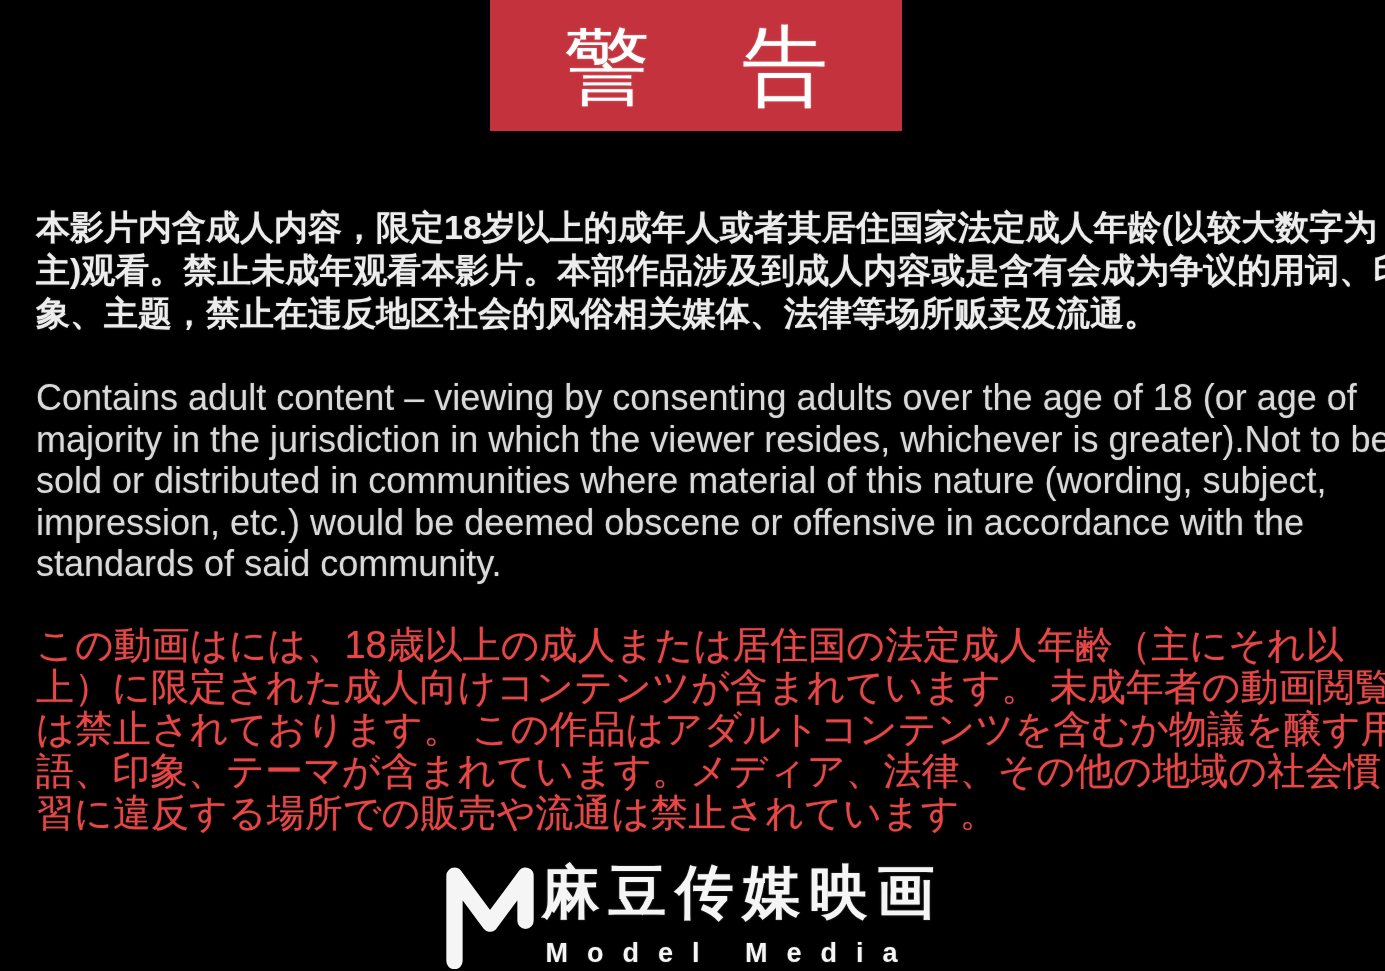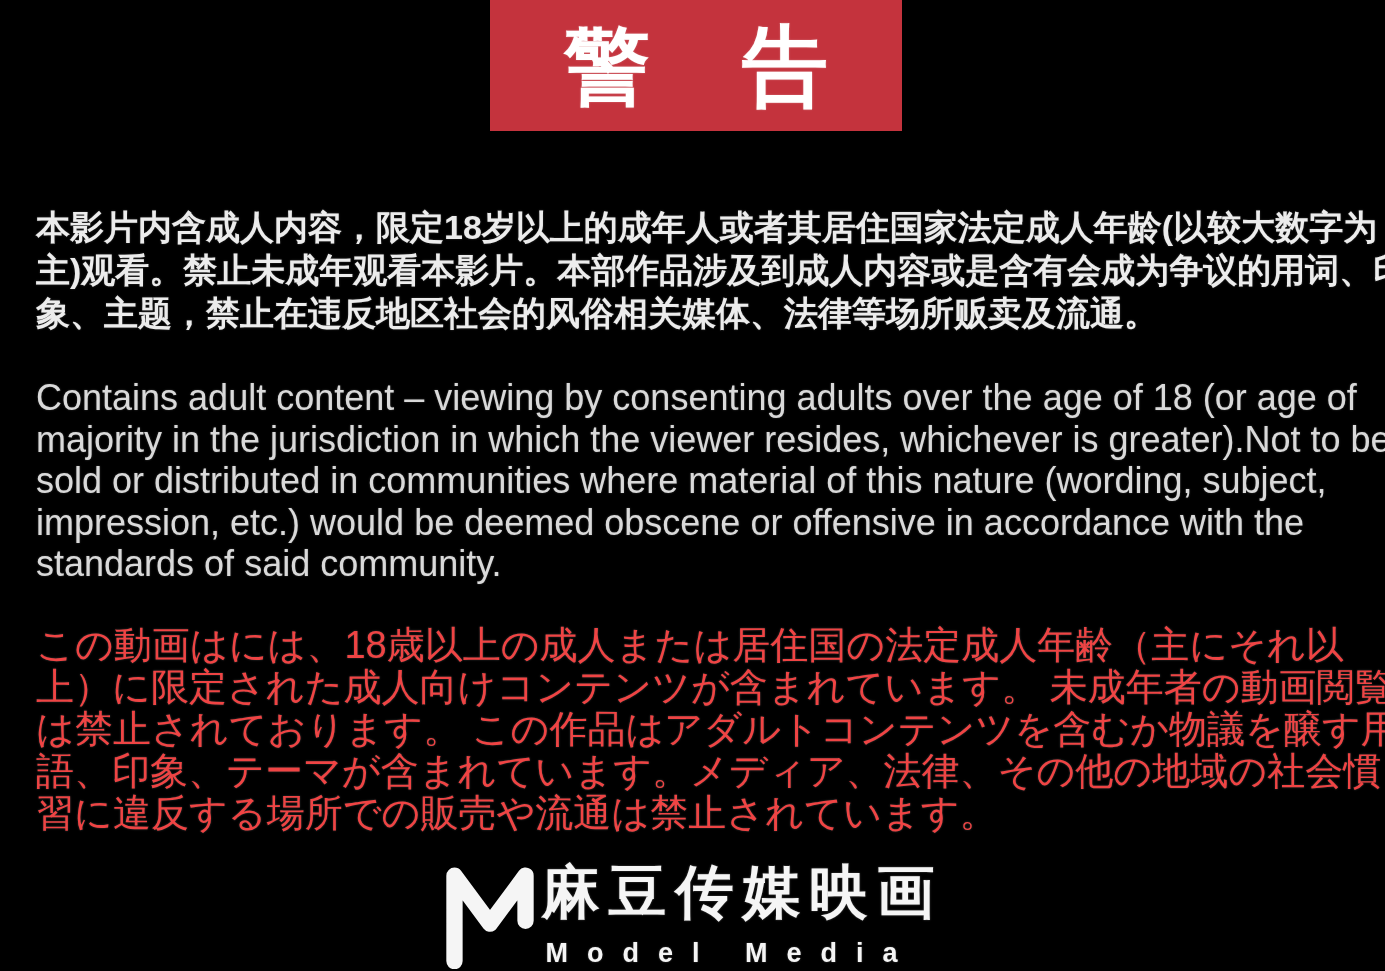--- a/index.html
+++ b/index.html
@@ -21,21 +21,21 @@
     width: 412px;
     height: 131px;
     background: #c4333d;
     display: flex;
     align-items: center;
     justify-content: center;
   }
   .warning-banner .banner-title {
     color: #ffffff;
     font-size: 86px;
-    font-weight: bold;
+    font-weight: normal;
     letter-spacing: 34px;
     margin-left: 34px; 
     line-height: 1;
     text-shadow: 0 0 2px rgba(255,255,255,0.35);
   }
   .disclaimer {
     position: absolute;
     left: 12px;
     width: 1378px;
     color: #e2e2e2;

